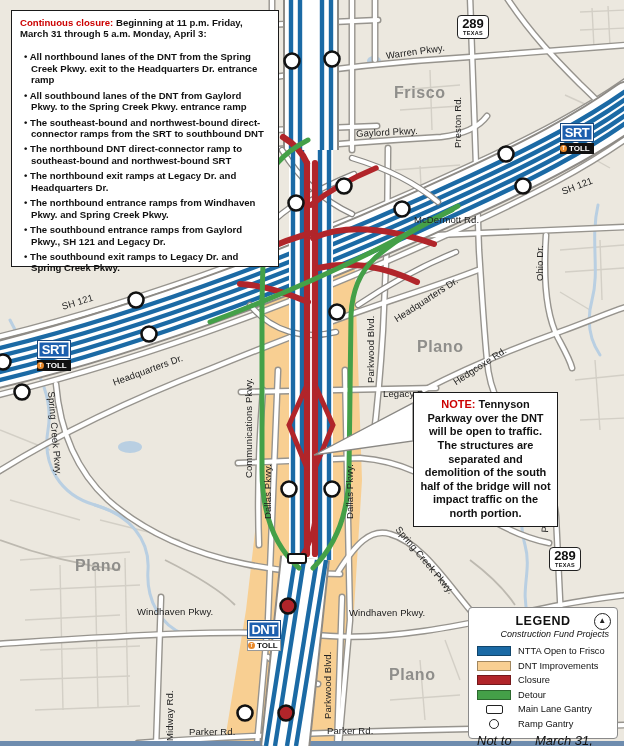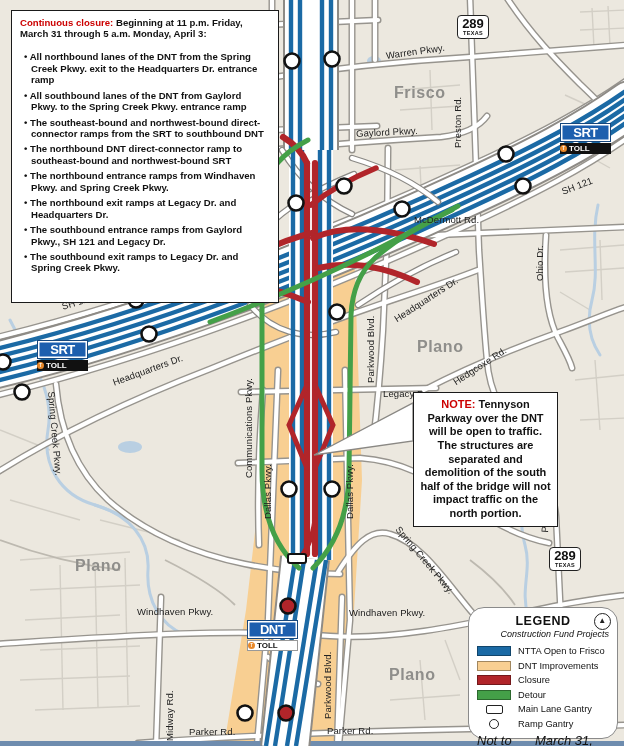--- a/index.html
+++ b/index.html
@@ -8,54 +8,54 @@
   .canvas svg{position:absolute;left:0;top:0;z-index:0;}
 
   
   .rlabel{position:absolute;z-index:2;font-size:9.5px;color:#222;white-space:nowrap;
     transform-origin:0 50%;letter-spacing:.1px;}
   .vert{transform-origin:0 0;}
   .city{position:absolute;z-index:2;font-size:16px;font-weight:bold;color:#8f8e8b;
     letter-spacing:.6px;white-space:nowrap;}
 
   
-  .closure-box{position:absolute;left:11px;top:10px;width:268px;height:293px;z-index:3;
+  .closure-box{position:absolute;left:11px;top:10px;width:268px;height:257px;z-index:3;
     background:#fff;border:1.6px solid #1a1a1a;padding:6px 8px 4px 8px;box-sizing:border-box;
     font-size:9.6px;font-weight:bold;line-height:1.17;color:#111;}
   .closure-box .red{color:#cc0000;}
   .closure-box ul{margin:12px 0 0 0;padding:0 0 0 4px;list-style:none;}
   .closure-box li{padding-left:7px;text-indent:-7px;margin:0 0 4.5px 0;}
   .closure-box li::before{content:"• ";}
 
   
   .note-box{position:absolute;left:413px;top:392px;width:145px;z-index:3;background:#fff;
     border:1.6px solid #1a1a1a;padding:5px 6px;box-sizing:border-box;text-align:center;
     font-size:11px;font-weight:bold;line-height:1.24;color:#111;}
   .note-box .red{color:#cc0000;}
 
   
-  .toll{position:absolute;z-index:2;width:51px;text-align:center;}
+  .toll{position:absolute;z-index:2;width:34px;text-align:center;}
   .toll-name{background:#1d5fae;color:#fff;font-weight:bold;font-size:13px;line-height:17px;
     letter-spacing:-.5px;border:1px solid #16477e;box-shadow:inset 0 0 0 1.5px #fff;}
   .toll-strip{display:flex;align-items:center;gap:2px;height:11px;
     font-size:8px;font-weight:bold;margin-top:1px;}
   .toll-strip.dark{background:#111;color:#fff;}
   .toll-strip.light{background:#fff;color:#111;border:1px solid #999;box-sizing:border-box;}
   .toll-dot{width:7px;height:7px;border-radius:50%;background:#e8892b;color:#fff;font-size:4.5px;
     line-height:7px;text-align:center;flex:0 0 auto;}
 
   
   .shield{position:absolute;z-index:2;width:30px;background:#fff;border:1.5px solid #222;
     border-radius:4px;text-align:center;padding:1px 0 2px 0;color:#111;}
   .shield-num{font-size:13px;font-weight:bold;line-height:13px;}
   .shield-state{font-size:5.5px;font-weight:bold;letter-spacing:.3px;}
 
   
   .legend{position:absolute;left:468px;top:607px;width:150px;height:132px;z-index:3;
-    background:#fff;border:1.5px solid #8a8a8a;border-radius:16px;padding:6px 8px 4px 8px;
+    background:#fff;border:1.5px solid #8a8a8a;border-radius:4px;padding:6px 8px 4px 8px;
     box-sizing:border-box;color:#111;}
   .legend-head{position:relative;text-align:center;font-size:12.5px;font-weight:bold;letter-spacing:.5px;}
   .north{position:absolute;right:-2px;top:-1px;width:15px;height:15px;border:1.2px solid #222;
     border-radius:50%;font-size:8px;line-height:14px;text-align:center;color:#222;}
   .legend-sub{text-align:right;font-style:italic;font-size:9px;margin:1px 0 5px 0;}
   .legend-row{display:flex;align-items:center;gap:7px;height:14.5px;}
   .legend-row .ic{width:34px;display:flex;justify-content:center;flex:0 0 auto;}
   .legend-row .lbl{font-size:9.3px;}
   .sw{width:32px;height:8px;border:.8px solid rgba(0,0,0,.35);}
   .sw-0{background:#1b6aa5;} .sw-1{background:#f8cf92;} .sw-2{background:#b1252a;} .sw-3{background:#44a048;}
@@ -350,22 +350,22 @@
       </div>
 </div>
 
 <div class="closure-box">
   <span class="red">Continuous closure:</span><span> Beginning at 11 p.m. Friday, March 31 through 5 a.m. Monday, April 3:</span>
   <ul>
     <li>All northbound lanes of the DNT from the Spring Creek Pkwy. exit to the Headquarters Dr. entrance ramp</li>
     <li>All southbound lanes of the DNT from Gaylord Pkwy. to the Spring Creek Pkwy. entrance ramp</li>
     <li>The southeast-bound and northwest-bound direct-connector ramps from the SRT to southbound DNT</li>
     <li>The northbound DNT direct-connector ramp to southeast-bound and northwest-bound SRT</li>
+    <li>The northbound exit ramps at Legacy Dr. and Headquarters Dr.</li>
     <li>The northbound entrance ramps from Windhaven Pkwy. and Spring Creek Pkwy.</li>
-    <li>The northbound exit ramps at Legacy Dr. and Headquarters Dr.</li>
     <li>The southbound entrance ramps from Gaylord Pkwy., SH 121 and Legacy Dr.</li>
     <li>The southbound exit ramps to Legacy Dr. and Spring Creek Pkwy.</li>
   </ul>
 </div>
 
 <div class="note-box">
   <span class="red">NOTE:</span><span> Tennyson Parkway over the DNT will be open to traffic. The structures are separated and demolition of the south half of the bridge will not impact traffic on the north portion.</span>
 </div>
 
 <div class="legend">

